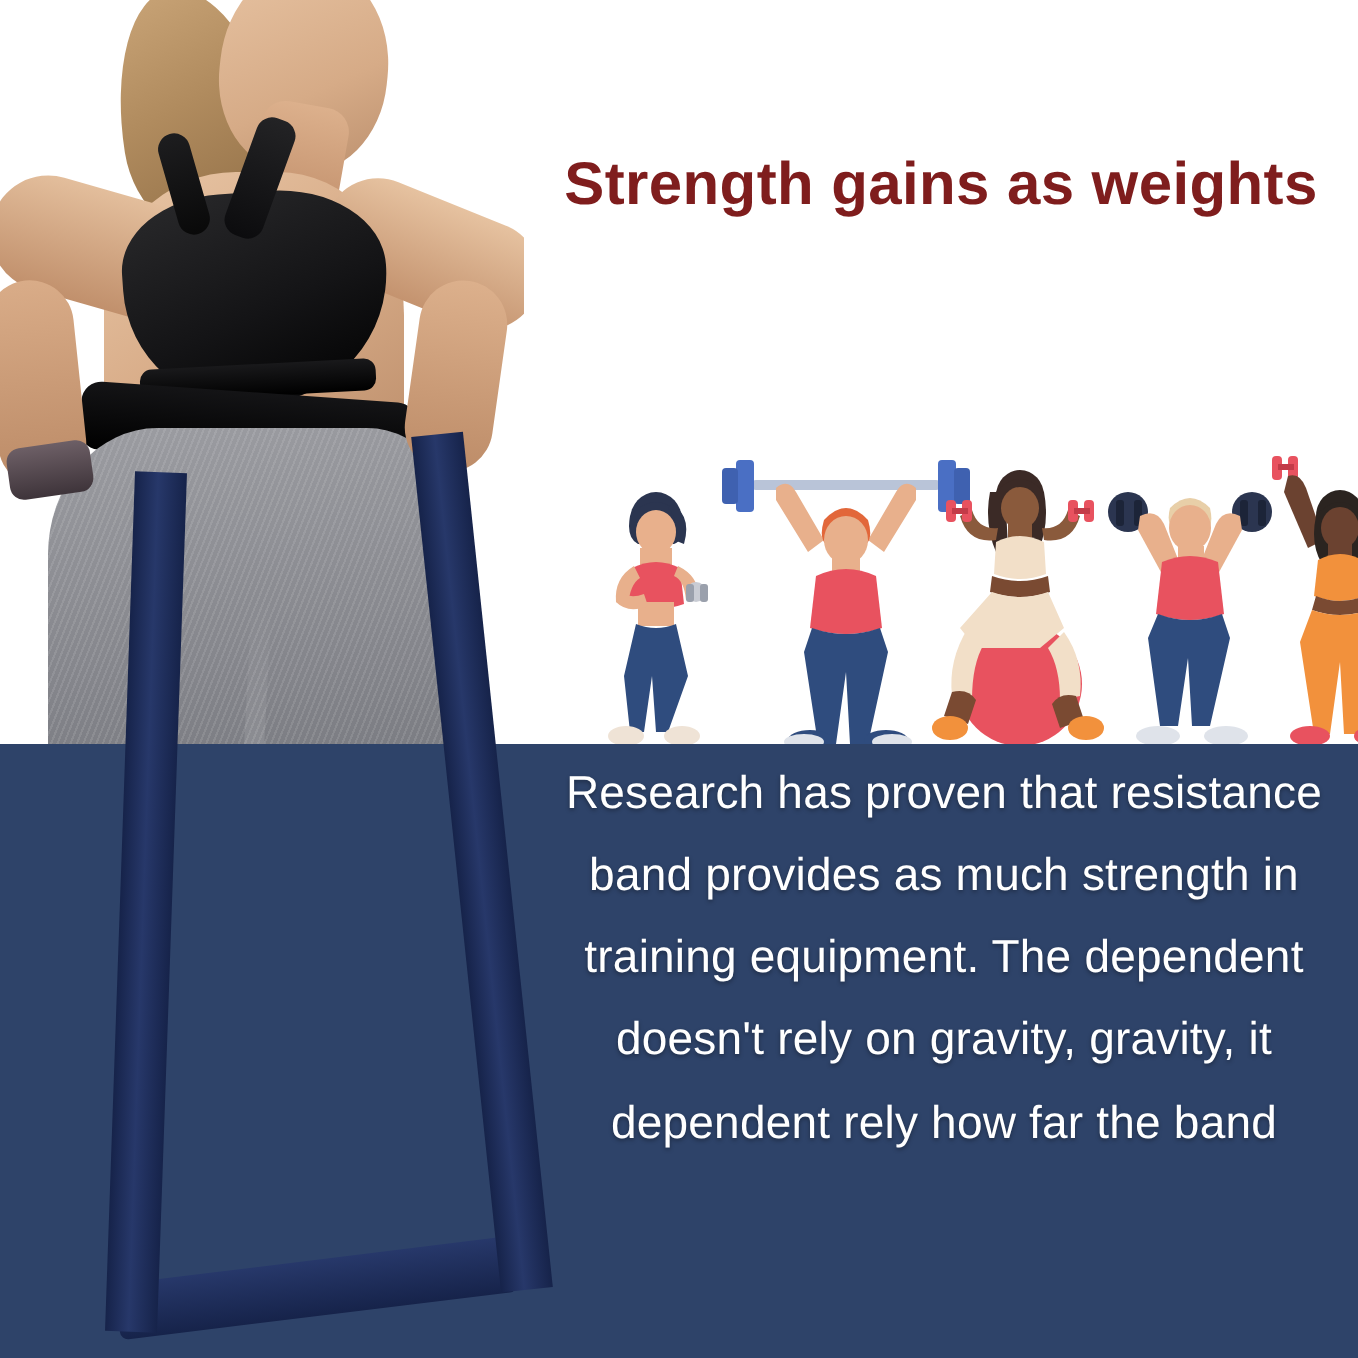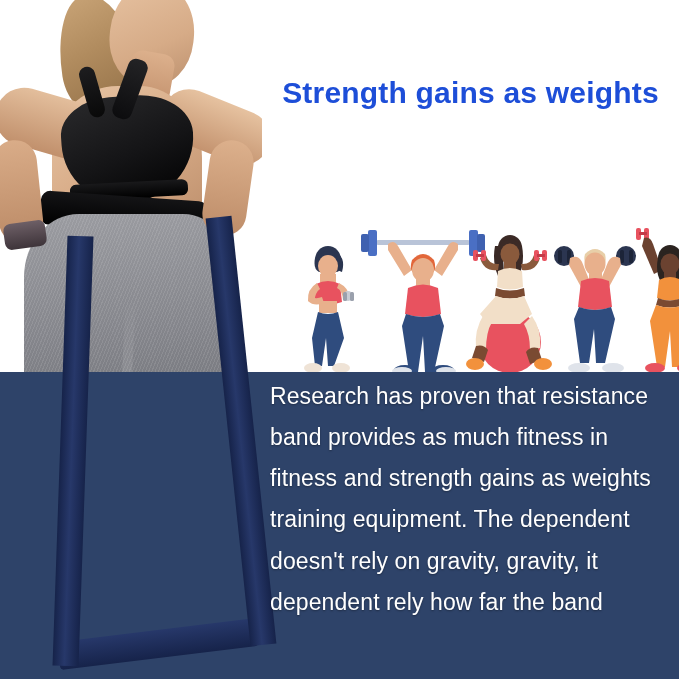--- a/index.html
+++ b/index.html
@@ -72,32 +72,32 @@
   
   .band-left{position:absolute;left:60px;top:236px;width:26px;height:430px;
     background:linear-gradient(90deg,#16234a,#27386a 45%,#16234a);transform:rotate(2deg);z-index:6;}
   .band-right{position:absolute;left:228px;top:216px;width:26px;height:430px;
     background:linear-gradient(90deg,#16234a,#27386a 45%,#16234a);transform:rotate(-6deg);z-index:6;}
   .band-bottom{position:absolute;left:58px;top:630px;width:200px;height:28px;
     background:linear-gradient(180deg,#27386a,#16234a);transform:rotate(-7deg);z-index:5;border-radius:4px;}
 
   
   .headline{position:absolute;left:262px;top:72px;width:417px;text-align:center;
-    color:#1d4ed8;font-size:30px;font-weight:bold;line-height:1.42;letter-spacing:.2px;}
+    color:#7f1d1d;font-size:30px;font-weight:bold;line-height:1.42;letter-spacing:.2px;}
 
   
   .figures{position:absolute;left:262px;top:216px;width:417px;height:158px;}
   .fig{position:absolute;bottom:0;}
   .fig svg{display:block;}
 
   
   .panel{position:absolute;left:0;top:372px;width:679px;height:307px;background:#2e4369;z-index:3;}
   .panel-text{position:absolute;left:270px;top:376px;width:404px;z-index:7;
     color:#ffffff;font-size:23px;line-height:1.79;letter-spacing:.1px;
-    text-shadow:0 1px 2px rgba(0,0,0,.35);}
+    text-shadow:0 1px 2px rgba(0,0,0,.35);text-align:center;}
   .panel-text div{white-space:nowrap;}
 </style>
 </head>
 <body>
 
 <div id="canvas">
 
   <div class="photo">
     <div class="ph-hair"></div>
     <div class="ph-head"></div>
@@ -248,20 +248,19 @@
   </div>
 
   <div class="panel"></div>
 
   <div class="band-left"></div>
   <div class="band-right"></div>
   <div class="band-bottom"></div>
 
   <div class="panel-text">
     <div>Research has proven that resistance</div>
-    <div>band provides as much fitness in</div>
-    <div>fitness and strength gains as weights</div>
+    <div>band provides as much strength in</div>
     <div>training equipment. The dependent</div>
     <div>doesn't rely on gravity, gravity, it</div>
     <div>dependent rely how far the band</div>
   </div>
 
 </div>
 
 </body></html>

